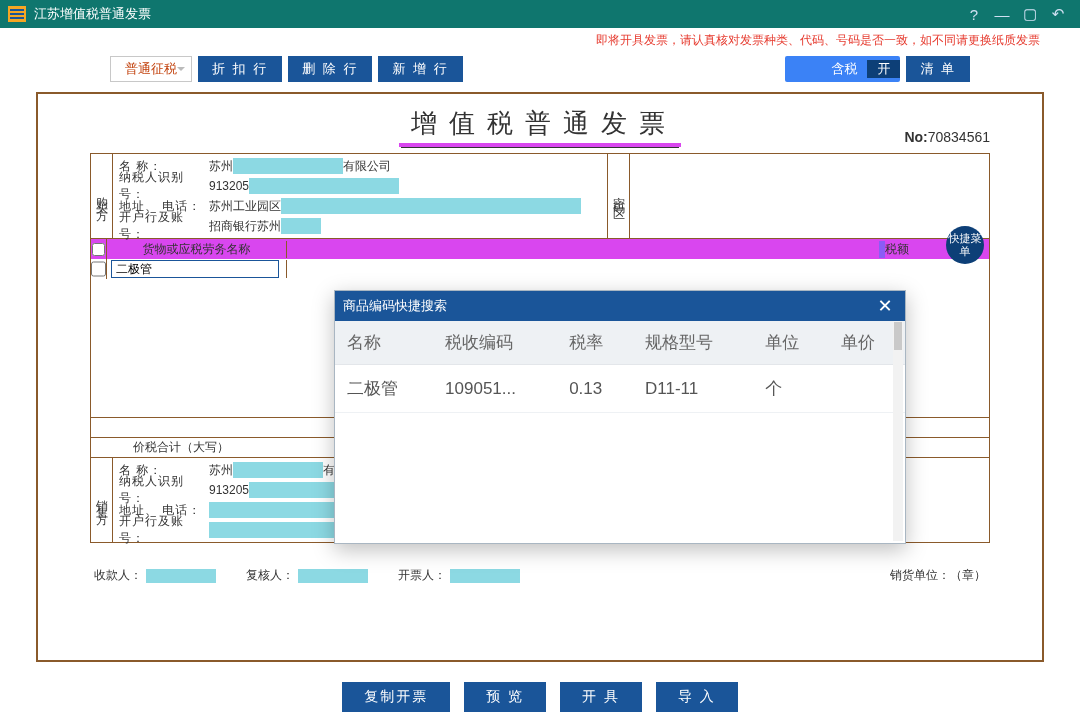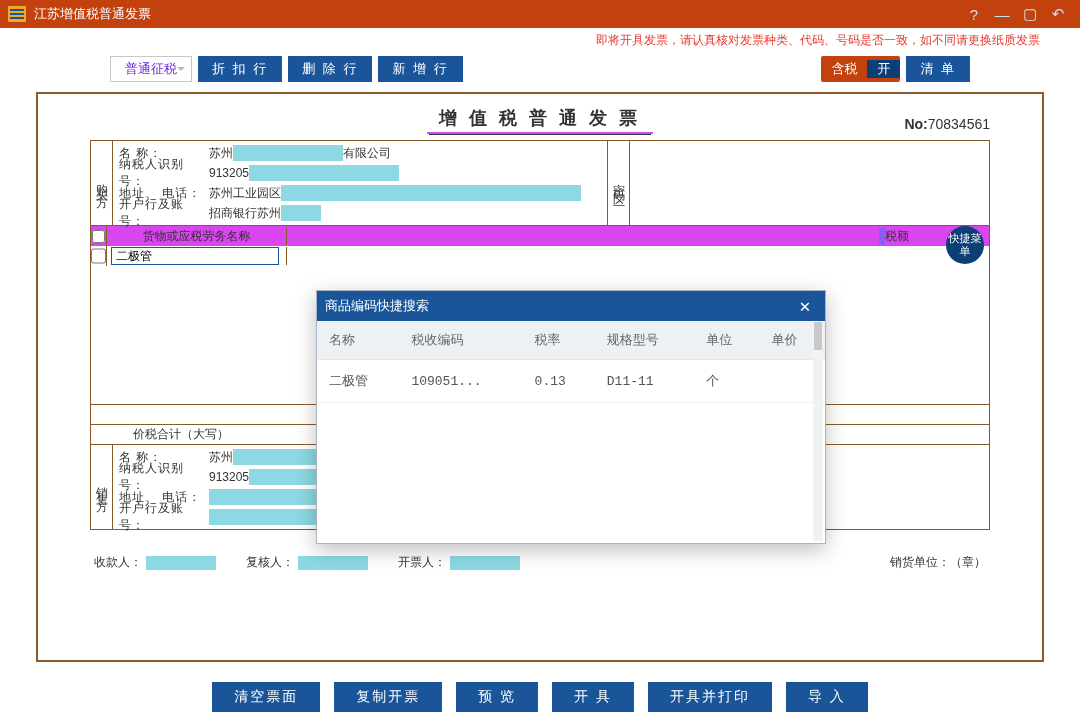--- a/index.html
+++ b/index.html
@@ -1,46 +1,46 @@
 <!DOCTYPE html>
 <html><head>
 <meta charset="utf-8">
 <style>
   * { box-sizing: border-box; margin: 0; padding: 0; }
   html, body { width: 1080px; height: 720px; font-family: "Microsoft YaHei", Arial, sans-serif; font-size: 13px; background: #fff; color: #333; overflow: hidden; }
 
   
-  .titlebar { background: #c2410c; height: 28px; display: flex; align-items: center; color: #fff; padding: 0 8px; }
+  .titlebar { background: #0f766e; height: 28px; display: flex; align-items: center; color: #fff; padding: 0 8px; }
   .titlebar .logo { width: 18px; height: 16px; background: #f5a623; margin-right: 8px; display:flex; flex-direction:column; justify-content:center;}
   .titlebar .logo span{display:block;height:2px;background:#1a5599;margin:1px 2px;}
   .titlebar .title { flex: 0 0 auto; font-size: 13px; }
   .titlebar .spacer { flex: 1; }
   .titlebar .tbtn { width: 28px; text-align: center; font-size: 15px; cursor: pointer; color:#cfe0f2;}
   .warn { color: #e63a2e; font-size: 12px; text-align: right; padding: 4px 40px 0 0; height:22px;}
 
   
   .toolbar { display: flex; align-items: center; padding: 6px 110px 10px 110px; gap: 6px; }
-  .select { border: 1px solid #c8c8c8; background: #fff; height: 26px; width: 82px; display: flex; align-items: center; justify-content: center; position: relative; color:#6d28d9;}
+  .select { border: 1px solid #c8c8c8; background: #fff; height: 26px; width: 82px; display: flex; align-items: center; justify-content: center; position: relative; color:#c2410c;}
   .select::after { content:""; position:absolute; right:6px; top:50%; border:4px solid transparent; border-top-color:#bbb; transform:translateY(-2px);}
   .btn { background: #1a5599; color: #fff; border: none; height: 26px; padding: 0 14px; cursor: pointer; font-size: 13px; letter-spacing:2px;}
   .toolbar .spacer { flex: 1; }
-  .pill { background:#c2410c; color:#fff; height:26px; display:flex; align-items:center; border-radius:2px; overflow:hidden;}
+  .pill { background:#3b82f6; color:#fff; height:26px; display:flex; align-items:center; border-radius:2px; overflow:hidden;padding-left:36px;}
   .pill span{padding:0 10px;}
   .pill .seg2{background:#0d3f77; padding:0 10px;}
 
   
   .sheet-wrap { position: relative; padding: 0 36px; }
   .sheet { border: 2px solid #8a5a2b; background: #fff; padding: 12px 52px 14px 52px; height: 570px; position:relative;}
   
   .dots { position:absolute; top:18px; bottom:18px; width:10px; display:flex; flex-direction:column; justify-content:space-between;}
   .dots.left{left:46px;} .dots.right{right:46px;}
   .dot{width:8px;height:8px;border:1px solid #8a5a2b;border-radius:50%;}
 
   .hdr { display:flex; align-items:flex-end; justify-content:center; position:relative; margin-bottom:6px;}
-  .hdr h1{font-size:18px; font-weight:700; letter-spacing:12px; border-bottom:2px solid #d946ef; padding:0 4px 2px 12px; box-shadow:0 3px 0 -2px #333;}
+  .hdr h1{font-size:26px; font-weight:400; letter-spacing:12px; border-bottom:4px solid #d946ef; padding:0 4px 2px 12px; box-shadow:0 3px 0 -2px #333;}
   .hdr .no{position:absolute; right:0; bottom:2px; font-size:14px;}
   .hdr .no b{font-weight:600;}
   .meta{display:flex; justify-content:space-between; font-size:13px; margin:6px 2px;}
 
   .tbl { border:1px solid #8a5a2b; }
   .row { display:flex; border-top:1px solid #8a5a2b;}
   .row:first-child{border-top:none;}
   .vlabel{width:22px; writing-mode:vertical-rl; text-align:center; display:flex; align-items:center; justify-content:center; border-right:1px solid #8a5a2b; letter-spacing:6px; font-size:12px; padding:4px 0;}
   .fields{flex:1; padding:2px 6px;}
   .fline{display:flex; align-items:center; height:20px; font-size:12px;}
@@ -68,24 +68,24 @@
   .footer .fld{display:flex; align-items:center;margin-top:16px;}
   .footer .box{background:#8cd9e3; width:70px; height:14px; margin-left:4px;}
 
   .quickmenu{position:absolute; right:58px; top:132px; width:38px; height:38px; border-radius:50%; background:#0d3f77; color:#fff; font-size:11px; display:flex; align-items:center; justify-content:center; text-align:center; line-height:13px;}
 
   
   .actions{position:absolute; left:0; right:0; bottom:8px; display:flex; justify-content:center; gap:14px;}
   .actions .btn{height:30px; padding:0 22px; font-size:14px;}
 
   
-  .modal{position:absolute; left:316px; top:290px; width:510px; height:254px; background:#fff; border:1px solid #a9b6c2; box-shadow:0 6px 20px rgba(0,0,0,.25);font-family:Liberation Mono, monospace; }
+  .modal{position:absolute; left:334px; top:290px; width:572px; height:254px; background:#fff; border:1px solid #a9b6c2; box-shadow:0 6px 20px rgba(0,0,0,.25); }
   .modal .mhdr{background:#1a5599; color:#fff; height:30px; display:flex; align-items:center; padding:0 8px; font-size:13px;}
   .modal .mhdr .mclose{margin-left:auto; cursor:pointer; font-size:18px; width:24px; text-align:center;}
-  .modal table{width:100%; border-collapse:collapse; font-size:13px;}
+  .modal table{width:100%; border-collapse:collapse; font-size:17px;}
   .modal th{background:#eef1f4; color:#666; font-weight:400; text-align:left; padding:10px 12px; border-bottom:1px solid #e3e6ea;}
   .modal td{padding:12px 12px; color:#555; border-bottom:1px solid #eef1f4;}
   .modal .scroll{position:absolute; right:2px; top:30px; bottom:2px; width:10px; background:#f2f2f2;}
   .modal .thumb{background:#c9c9c9; width:8px; height:28px; margin:1px;}
 </style>
 </head>
 <body>
 
 <div class="titlebar">
   <div class="logo">
@@ -267,25 +267,23 @@
           <span class="box"></span>
         </div>
       <div class="fld" style="margin-left:auto;">
           <span>销货单位：（章）</span>
         </div>
     </div>
   </div>
 </div>
 
 <div class="actions">
-  <button class="btn">清空票面</button>
   <button class="btn">复制开票</button>
   <button class="btn">预  览</button>
   <button class="btn">开  具</button>
-  <button class="btn">开具并打印</button>
   <button class="btn">导  入</button>
 </div>
 
 <div class="modal">
   <div class="mhdr">
     <span>商品编码快捷搜索</span>
     <span class="mclose">✕</span>
   </div>
   <table>
     <thead>

